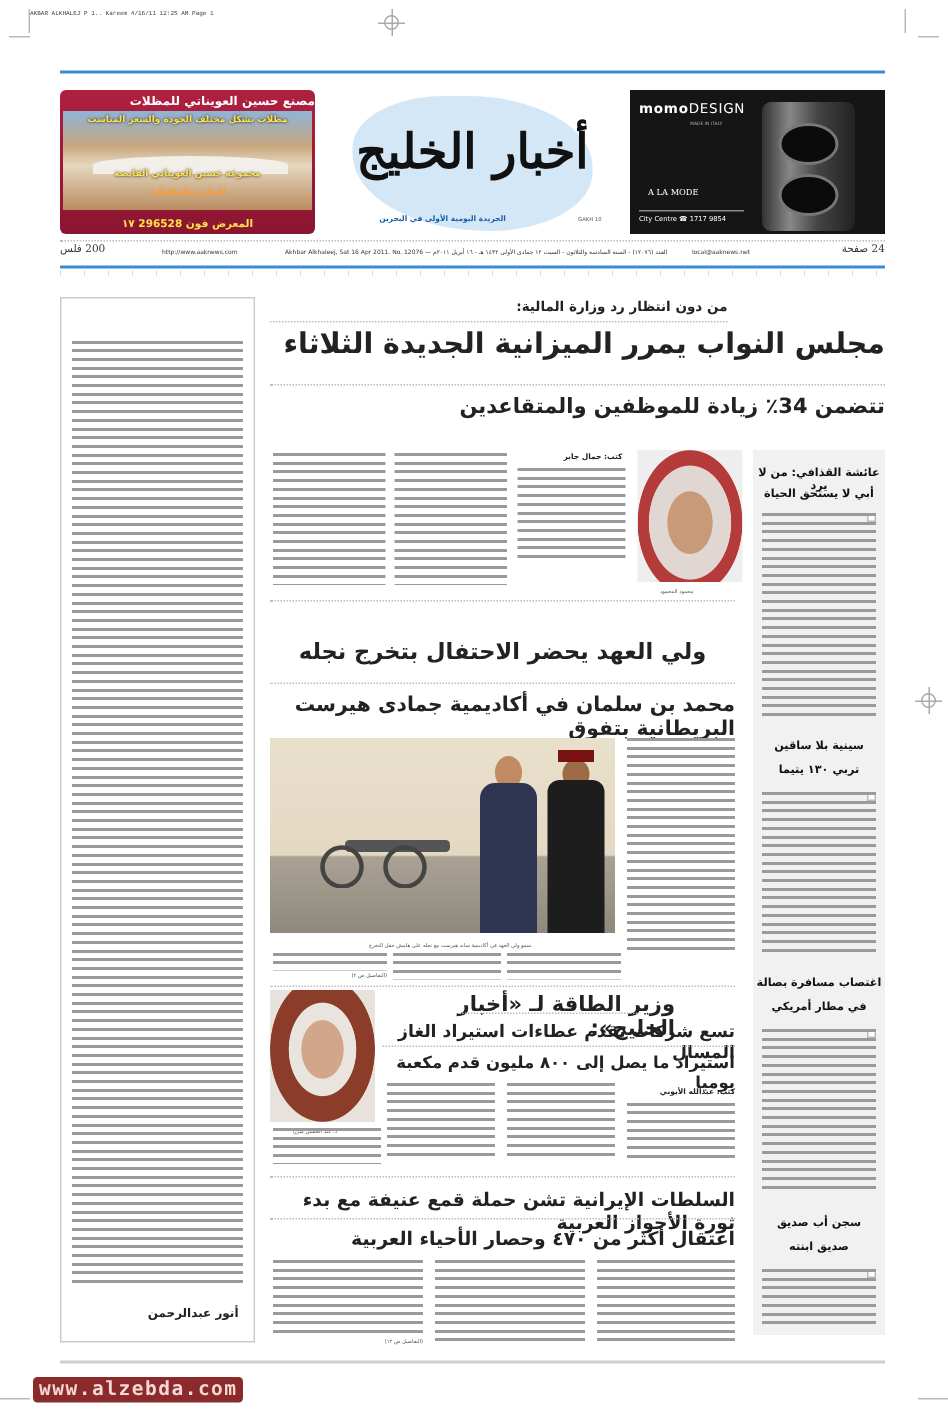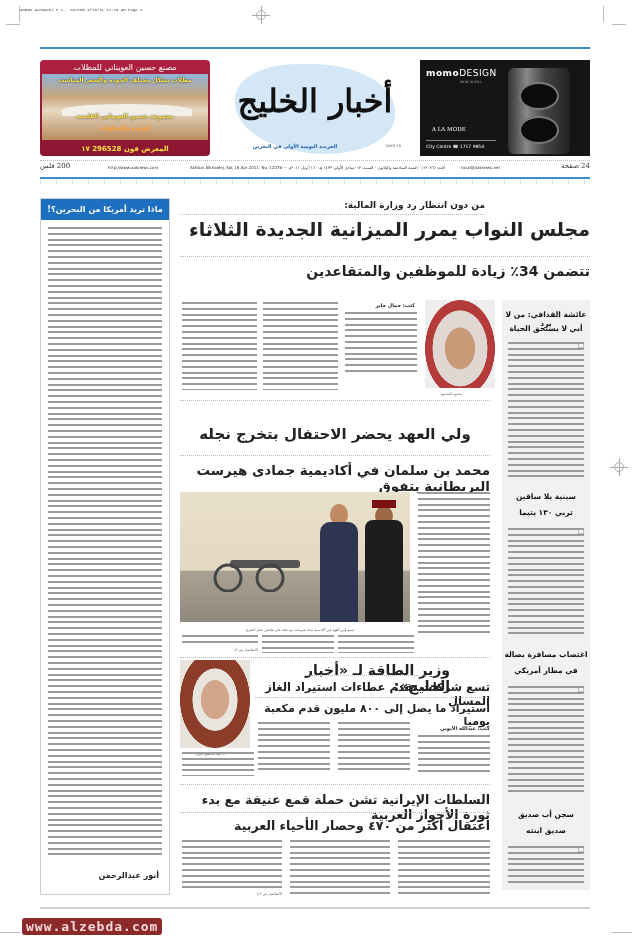--- a/index.html
+++ b/index.html
@@ -7,21 +7,21 @@
 .abs{position:absolute}
 .slug{left:20px;top:8px;font-family:"Liberation Mono",monospace;font-size:4px;color:#444;white-space:nowrap}
 .crop{border-left:1px solid #bbb;height:16px;width:0}
 .croph{border-top:1px solid #bbb;width:14px;height:0}
 .reg{width:18px;height:18px}
 .reg .c{position:absolute;left:4px;top:4px;width:10px;height:10px;border:1px solid #aaa;border-radius:50%}
 .reg .h{position:absolute;left:0;top:9px;width:18px;border-top:1px solid #aaa}
 .reg .v{position:absolute;left:9px;top:0;height:18px;border-left:1px solid #aaa}
 .rule-blue{left:40px;width:550px;border-top:2px solid #3b8bd0}
 .ad-left{left:40px;top:60px;width:170px;height:96px;background:linear-gradient(#b02040,#8a1530);border-radius:4px;overflow:hidden}
-.ad-left .t1{position:absolute;top:3px;left:0;right:0;text-align:center;color:#fff;font-size:8px;font-weight:normal;direction:rtl}
+.ad-left .t1{position:absolute;top:3px;left:0;right:0;text-align:right;color:#fff;font-size:8px;font-weight:bold;direction:rtl}
 .ad-left .img{position:absolute;top:14px;left:2px;right:2px;height:66px;background:linear-gradient(180deg,#8fb4d8 0%,#c7a67d 35%,#e6d8c0 55%,#b98c5f 100%)}
 .ad-left .tent{position:absolute;top:30px;left:20px;width:130px;height:12px;background:#f2efe8;border-radius:50% 50% 0 0}
 .ad-left .t2{position:absolute;top:16px;left:0;right:0;text-align:center;color:#ffe14a;font-size:6px;font-weight:bold;direction:rtl;text-shadow:0 0 2px #000}
 .ad-left .t3{position:absolute;top:52px;left:0;right:0;text-align:center;color:#ffe14a;font-size:6px;font-weight:bold;direction:rtl;text-shadow:0 0 2px #000}
 .ad-left .t4{position:absolute;top:65px;left:0;right:0;text-align:center;color:#ff9a2a;font-size:5.5px;font-weight:bold;direction:rtl}
 .ad-left .t5{position:absolute;bottom:3px;left:0;right:0;text-align:center;color:#ffe14a;font-size:7px;font-weight:bold;direction:rtl}
 .masthead{left:225px;top:62px;width:180px;height:96px}
 .masthead .map{position:absolute;left:10px;top:2px;width:160px;height:90px;background:#cde3f5;border-radius:40% 55% 45% 60%;opacity:.85}
 .masthead .logo{position:absolute;left:0;right:0;top:20px;text-align:center;font-size:32px;font-weight:bold;color:#111;direction:rtl;font-family:"DejaVu Serif",serif;letter-spacing:-1px}
 .masthead .tag{position:absolute;left:0;right:40px;top:81px;text-align:center;font-size:5px;color:#1a5ea8;direction:rtl;font-weight:bold}
@@ -133,21 +133,20 @@
   <span class="pages">24 صفحة</span>
   <span class="mail">local@aaknews.net</span>
   <span class="info">Akhbar Alkhaleej, Sat 16 Apr 2011. No. 12076  —  العدد (١٢٠٧٦) - السنة السادسة والثلاثون - السبت ١٢ جمادى الأولى ١٤٣٢ هـ - ١٦ أبريل ٢٠١١م</span>
   <span class="url">http://www.aaknews.com</span>
   <span class="price">200 فلس</span>
 </div>
 <div class="abs rule-blue" style="top:177px"></div>
 <div class="abs" style="left:40px;top:180px;width:550px;height:4px;background:repeating-linear-gradient(90deg,#cfe0f0 0 1px,transparent 1px 16px)"></div>
 
 <div class="abs sidebar">
-  <div class="head">ماذا تريد أمريكا من البحرين؟!</div>
   <div class="body filler"></div>
   <div class="author">أنور عبدالرحمن</div>
 </div>
 
 <div class="abs kicker">من دون انتظار رد وزارة المالية:</div>
 <div class="abs dotrule" style="left:180px;top:214px;width:305px"></div>
 <div class="abs hl1">مجلس النواب يمرر الميزانية الجديدة الثلاثاء</div>
 <div class="abs dotrule" style="left:180px;top:256px;width:410px"></div>
 <div class="abs hl2">تتضمن 34٪ زيادة للموظفين والمتقاعدين</div>
 

